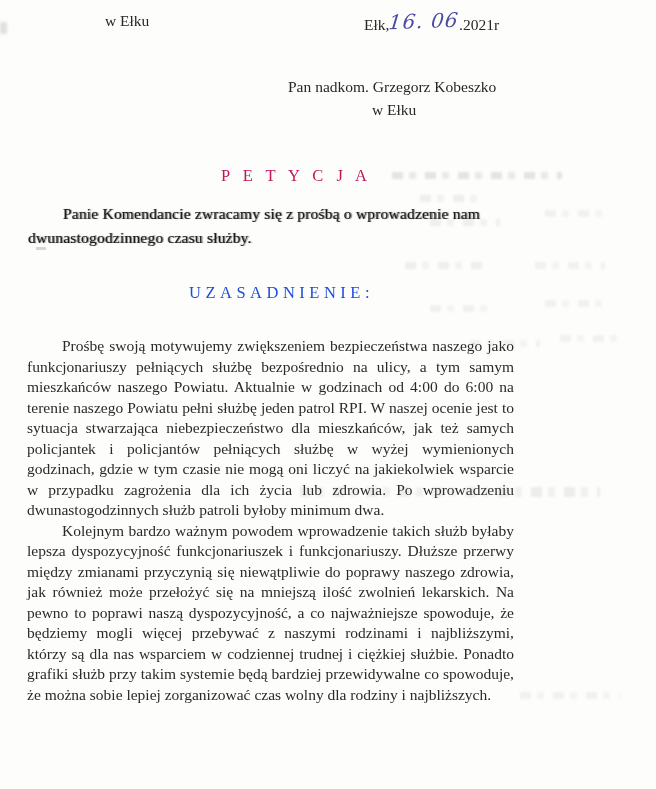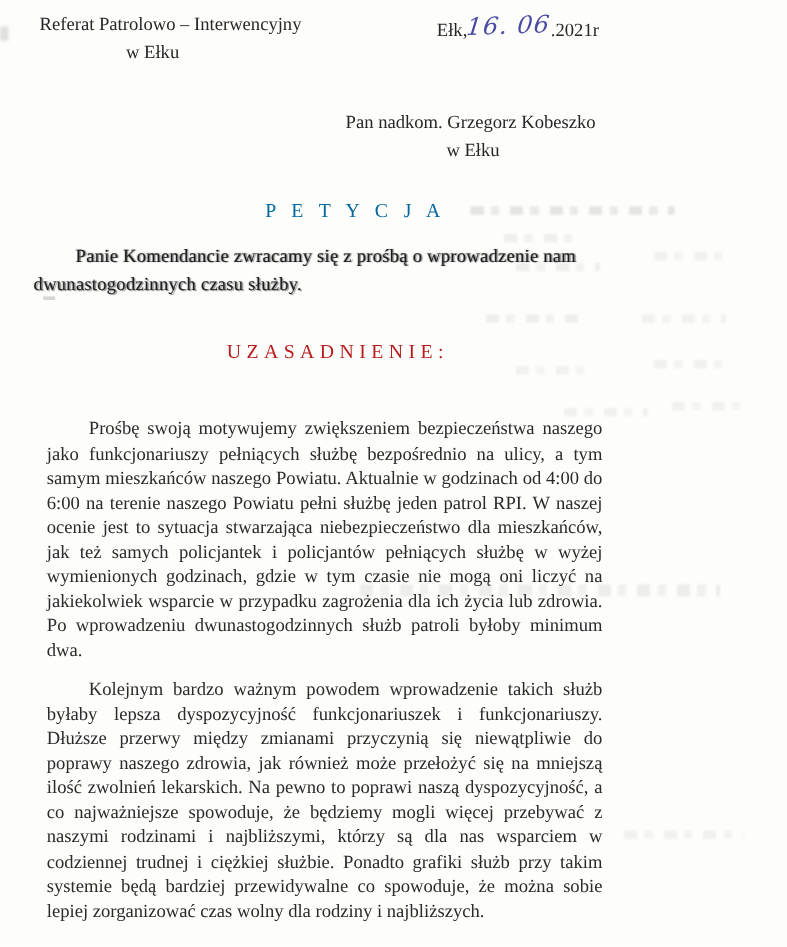--- a/index.html
+++ b/index.html
@@ -36,41 +36,41 @@
     font-size: 20px;
     color: #4a4aa2;
     transform: skewX(-8deg) rotate(-2deg);
     position: relative;
     top: -2px;
     letter-spacing: 1px;
   }
 
   .addressee {
     position: absolute;
-    left: 288px; top: 92px;
+    left: 288px; top: 76px;
     font-size: 15.5px;
     line-height: 22.5px;
     white-space: nowrap;
   }
   .addressee .line3 { padding-left: 84px; }
 
   
   .doc-title {
     position: absolute;
     left: 221px; top: 166px;
     font-size: 16.5px;
     letter-spacing: 4.5px;
-    color: #0369a1;
+    color: #be185d;
   }
   .section-heading {
     position: absolute;
     left: 189px; top: 283px;
     font-size: 16.5px;
     letter-spacing: 4.5px;
-    color: #b91c1c;
+    color: #1d4ed8;
   }
 
   
   .petition {
     position: absolute;
     left: 28px; top: 202px;
     width: 470px;
     font-size: 15.5px;
     font-weight: normal;
     line-height: 23.5px;
@@ -84,21 +84,21 @@
   
   .body-text {
     position: absolute;
     left: 27px; top: 336px;
     width: 487px;
     font-size: 15.5px;
     line-height: 20.5px;
     text-align: justify;
     color: #2a2a2a;
   }
-  .body-text p { margin: 12px; text-indent: 35px; }
+  .body-text p { margin: 0; text-indent: 35px; }
 
   
   .ghost {
     position: absolute;
     height: 7px;
     background: repeating-linear-gradient(90deg,
       rgba(110,110,110,0.8) 0 11px, transparent 11px 17px,
       rgba(130,130,130,0.7) 17px 24px, transparent 24px 33px);
     filter: blur(1px);
     pointer-events: none;
@@ -123,38 +123,37 @@
     position: absolute; left: 36px; top: 247px; width: 10px; height: 3px;
     background: #7d7d7d; opacity: .3; filter: blur(0.6px);
   }
 </style>
 </head>
 <body>
 
 <div class="page">
 
   <div class="sender">
-    <div class="line1">Referat Patrolowo – Interwencyjny</div>
     <div class="line3">w Ełku</div>
   </div>
 
   <div class="dateline">
     <span>Ełk,</span><span class="handwritten">16. 06</span><span>.2021r</span>
   </div>
 
   <div class="addressee">
     <div class="line1">Pan nadkom. Grzegorz Kobeszko</div>
     <div class="line3">w Ełku</div>
   </div>
 
   <div class="doc-title">P E T Y C J A</div>
 
   <div class="petition">
     <span class="pline pline1">Panie Komendancie zwracamy się z prośbą o wprowadzenie nam</span>
-    <span class="pline">dwunastogodzinnych czasu służby.</span>
+    <span class="pline">dwunastogodzinnego czasu służby.</span>
   </div>
 
   <div class="section-heading">UZASADNIENIE:</div>
 
   <div class="body-text">
     <p>Prośbę swoją motywujemy zwiększeniem bezpieczeństwa naszego jako funkcjonariuszy pełniących służbę bezpośrednio na ulicy, a tym samym mieszkańców naszego Powiatu. Aktualnie w godzinach od 4:00 do 6:00 na terenie naszego Powiatu pełni służbę jeden patrol RPI. W naszej ocenie jest to sytuacja stwarzająca niebezpieczeństwo dla mieszkańców, jak też samych policjantek i policjantów pełniących służbę w wyżej wymienionych godzinach, gdzie w tym czasie nie mogą oni liczyć na jakiekolwiek wsparcie w przypadku zagrożenia dla ich życia lub zdrowia. Po wprowadzeniu dwunastogodzinnych służb patroli byłoby minimum dwa.</p>
     <p>Kolejnym bardzo ważnym powodem wprowadzenie takich służb byłaby lepsza dyspozycyjność funkcjonariuszek i funkcjonariuszy. Dłuższe przerwy między zmianami przyczynią się niewątpliwie do poprawy naszego zdrowia, jak również może przełożyć się na mniejszą ilość zwolnień lekarskich. Na pewno to poprawi naszą dyspozycyjność, a co najważniejsze spowoduje, że będziemy mogli więcej przebywać z naszymi rodzinami i najbliższymi, którzy są dla nas wsparciem w codziennej trudnej i ciężkiej służbie. Ponadto grafiki służb przy takim systemie będą bardziej przewidywalne co spowoduje, że można sobie lepiej zorganizować czas wolny dla rodziny i najbliższych.</p>
   </div>
 
   <div class="ghost g1"></div>

